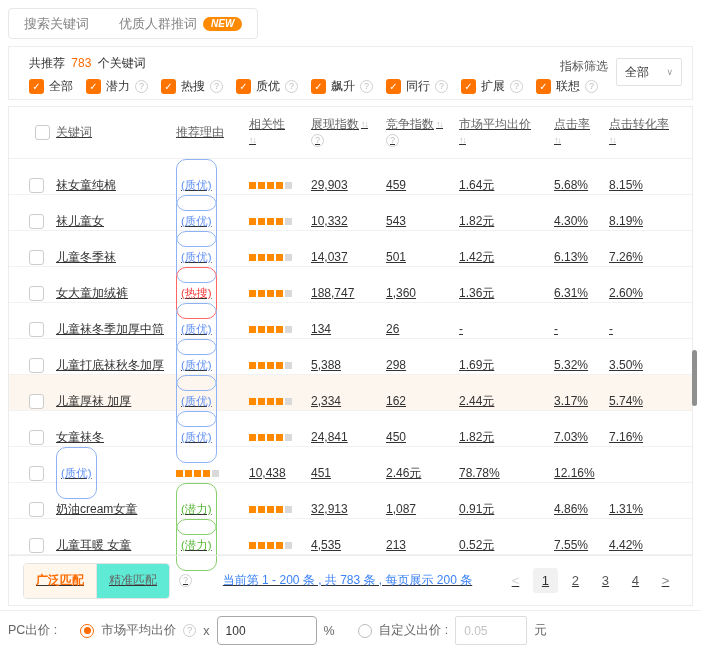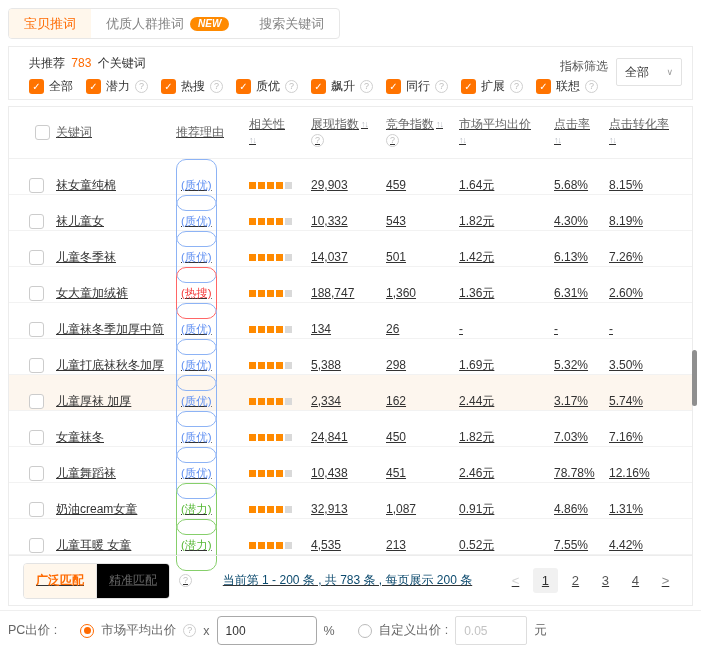--- a/index.html
+++ b/index.html
@@ -43,24 +43,24 @@
   .badge-red { color:#f53a3a; border-color:#f66; }
   .badge-green { color:#56b835; border-color:#86cf6b; }
   .bars { display:inline-flex; gap:2px; }
   .bar { width:7px; height:7px; background:#d9d9d9; display:inline-block; }
   .bar.on { background:#ff8a00; }
 
   
   .tfoot { flex:1; border-top:1px solid #ececec; display:flex; align-items:center; justify-content:space-between; padding:0 14px; }
   .match-wrap { display:flex; align-items:center; gap:9px; }
   .match-group { display:flex; border:1px solid #e3e3e3; border-radius:4px; overflow:hidden; font-size:12px; height:36px; }
-  .mbtn { padding:0 12px; display:flex; align-items:center; color:#666; background:#000000; cursor:pointer; }
+  .mbtn { padding:0 12px; display:flex; align-items:center; color:#666; background:#5eead4; cursor:pointer; }
   .mbtn.active { color:#ff6a00; background:#fff7ec; font-weight:bold; }
   .mbtn + .mbtn { border-left:1px solid #e3e3e3; }
-  .page-info { font-size:12px; color:#0c4a6e; }
+  .page-info { font-size:12px; color:#3b82f6; }
   .pagination { display:flex; align-items:center; gap:5px; }
   .pg { min-width:25px; height:25px; display:flex; align-items:center; justify-content:center; font-size:13px; color:#555; border-radius:3px; cursor:pointer; }
   .pg.cur { background:#f1f1f1; color:#333; }
   .pg.arrow { font-size:13px; }
   .pg.prev { color:#d4d4d4; }
   .pg.next { color:#8a8a8a; }
 
   
   .scroll-thumb { position:absolute; right:4px; top:350px; width:5px; height:56px; background:#8f8f8f; border-radius:3px; }
 
@@ -73,29 +73,26 @@
   .bid-input.disabled { width:72px; border:1px solid #ddd; color:#ec4899; border-radius:2px; }
   .bid-input.disabled::placeholder { color:#c3c3c3; }
   .sp-l { margin-left:16px; }
 </style>
 </head>
 <body>
 
 <div class="app">
 
   <div class="tabs" id="tabs">
-      <div class="tab active">
-        <span>宝贝推词</span>
+      <div class="tab">
+        <span>搜索关键词</span>
       </div>
       <div class="tab">
         <span>优质人群推词</span>
         <span class="new-badge">NEW</span>
-      </div>
-      <div class="tab">
-        <span>搜索关键词</span>
       </div>
     </div>
 
   <div class="filter-box">
     <div class="summary">
       <span>共推荐</span>
       <span class="count">783</span>
       <span>个关键词</span>
     </div>
     <div class="filters" id="filter-options">
@@ -467,23 +464,20 @@
           <div class="td">
             <span>7.03%</span>
           </div>
           <div class="td">
             <span>7.16%</span>
           </div>
         </div>
         <div class="trow">
           <div class="td td-cb">
             <span class="ucbx"></span>
-          </div>
-          <div class="td">
-            <span>儿童舞蹈袜</span>
           </div>
           <div class="td">
             <span class="badge badge-blue">(质优)</span>
           </div>
           <div class="td">
             <span class="bars">
               <span class="bar on"></span>
               <span class="bar on"></span>
               <span class="bar on"></span>
               <span class="bar on"></span>

